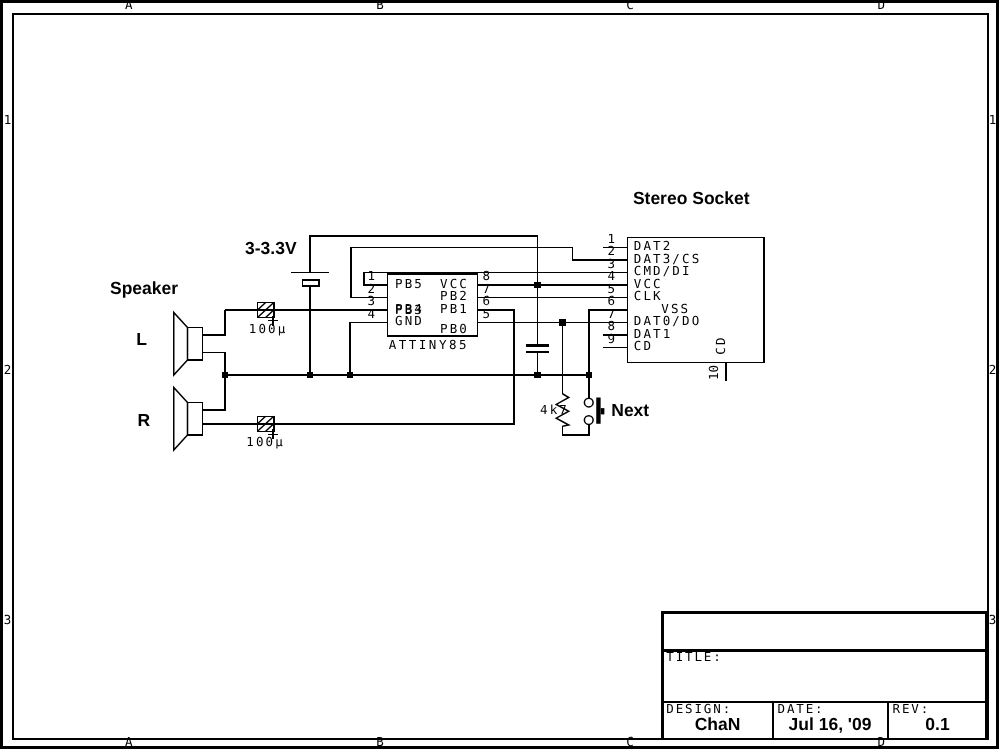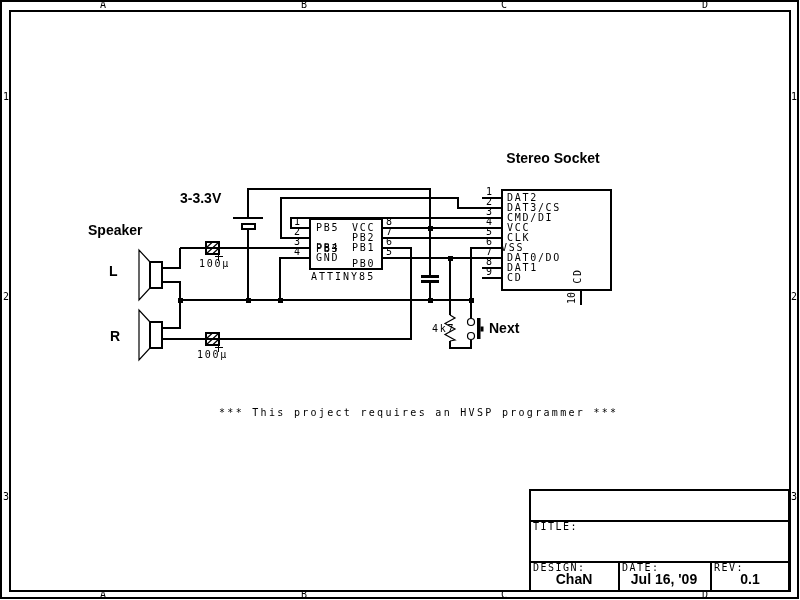--- a/index.html
+++ b/index.html
@@ -120,30 +120,29 @@
   <div class="t mz ctr" style="left:300px;top:590px;width:8px">B</div>
   <div class="t mz ctr" style="left:500px;top:590px;width:8px">C</div>
   <div class="t mz ctr" style="left:701px;top:590px;width:8px">D</div>
   <div class="t mz ctr" style="left:2px;top:92px;width:8px">1</div>
   <div class="t mz ctr" style="left:2px;top:292px;width:8px">2</div>
   <div class="t mz ctr" style="left:2px;top:492px;width:8px">3</div>
   <div class="t mz ctr" style="left:790px;top:92px;width:8px">1</div>
   <div class="t mz ctr" style="left:790px;top:292px;width:8px">2</div>
   <div class="t mz ctr" style="left:790px;top:492px;width:8px">3</div>
 
-  <div class="t b" style="left:180px;top:191px">3-3.3V</div>
+  <div class="t b" style="left:196px;top:191px">3-3.3V</div>
   <div class="t b" style="left:88px;top:223px">Speaker</div>
   <div class="t b" style="left:109px;top:264px">L</div>
   <div class="t b" style="left:110px;top:329px">R</div>
   <div class="t m" style="left:199px;top:259px">100μ</div>
   <div class="t m" style="left:197px;top:350px">100μ</div>
   <div class="t m" style="left:432px;top:324px">4k7</div>
   <div class="t b" style="left:489px;top:321px">Next</div>
   <div class="t b ctr" style="left:498px;top:151px;width:110px">Stereo Socket</div>
-  <div class="t m2" style="left:219px;top:408px">*** This project requires an HVSP programmer ***</div>
 
   <div class="t m" style="left:311px;top:272px;letter-spacing:2px">ATTINY85</div>
   <div class="t m" style="left:316px;top:223px">PB5</div>
   <div class="t m" style="left:316px;top:244px">PB3</div>
   <div class="t m" style="left:316px;top:243px">PB4</div>
   <div class="t m" style="left:316px;top:253px">GND</div>
   <div class="t m" style="left:352px;top:223px">VCC</div>
   <div class="t m" style="left:352px;top:233px">PB2</div>
   <div class="t m" style="left:352px;top:243px">PB1</div>
   <div class="t m" style="left:352px;top:259px">PB0</div>
@@ -154,21 +153,21 @@
   <div class="t mz ctr" style="left:384px;top:217px;width:10px">8</div>
   <div class="t mz ctr" style="left:384px;top:227px;width:10px">7</div>
   <div class="t mz ctr" style="left:384px;top:237px;width:10px">6</div>
   <div class="t mz ctr" style="left:384px;top:247px;width:10px">5</div>
 
   <div class="t m" style="left:507px;top:193px">DAT2</div>
   <div class="t m" style="left:507px;top:203px">DAT3/CS</div>
   <div class="t m" style="left:507px;top:213px">CMD/DI</div>
   <div class="t m" style="left:507px;top:223px">VCC</div>
   <div class="t m" style="left:507px;top:233px">CLK</div>
-  <div class="t m" style="left:501px;top:243px">VSS</div>
+  <div class="t m" style="left:529px;top:243px">VSS</div>
   <div class="t m" style="left:507px;top:253px">DAT0/DO</div>
   <div class="t m" style="left:507px;top:263px">DAT1</div>
   <div class="t m" style="left:507px;top:273px">CD</div>
   <div class="t mz ctr" style="left:484px;top:187px;width:10px">1</div>
   <div class="t mz ctr" style="left:484px;top:197px;width:10px">2</div>
   <div class="t mz ctr" style="left:484px;top:207px;width:10px">3</div>
   <div class="t mz ctr" style="left:484px;top:217px;width:10px">4</div>
   <div class="t mz ctr" style="left:484px;top:227px;width:10px">5</div>
   <div class="t mz ctr" style="left:484px;top:237px;width:10px">6</div>
   <div class="t mz ctr" style="left:484px;top:247px;width:10px">7</div>

